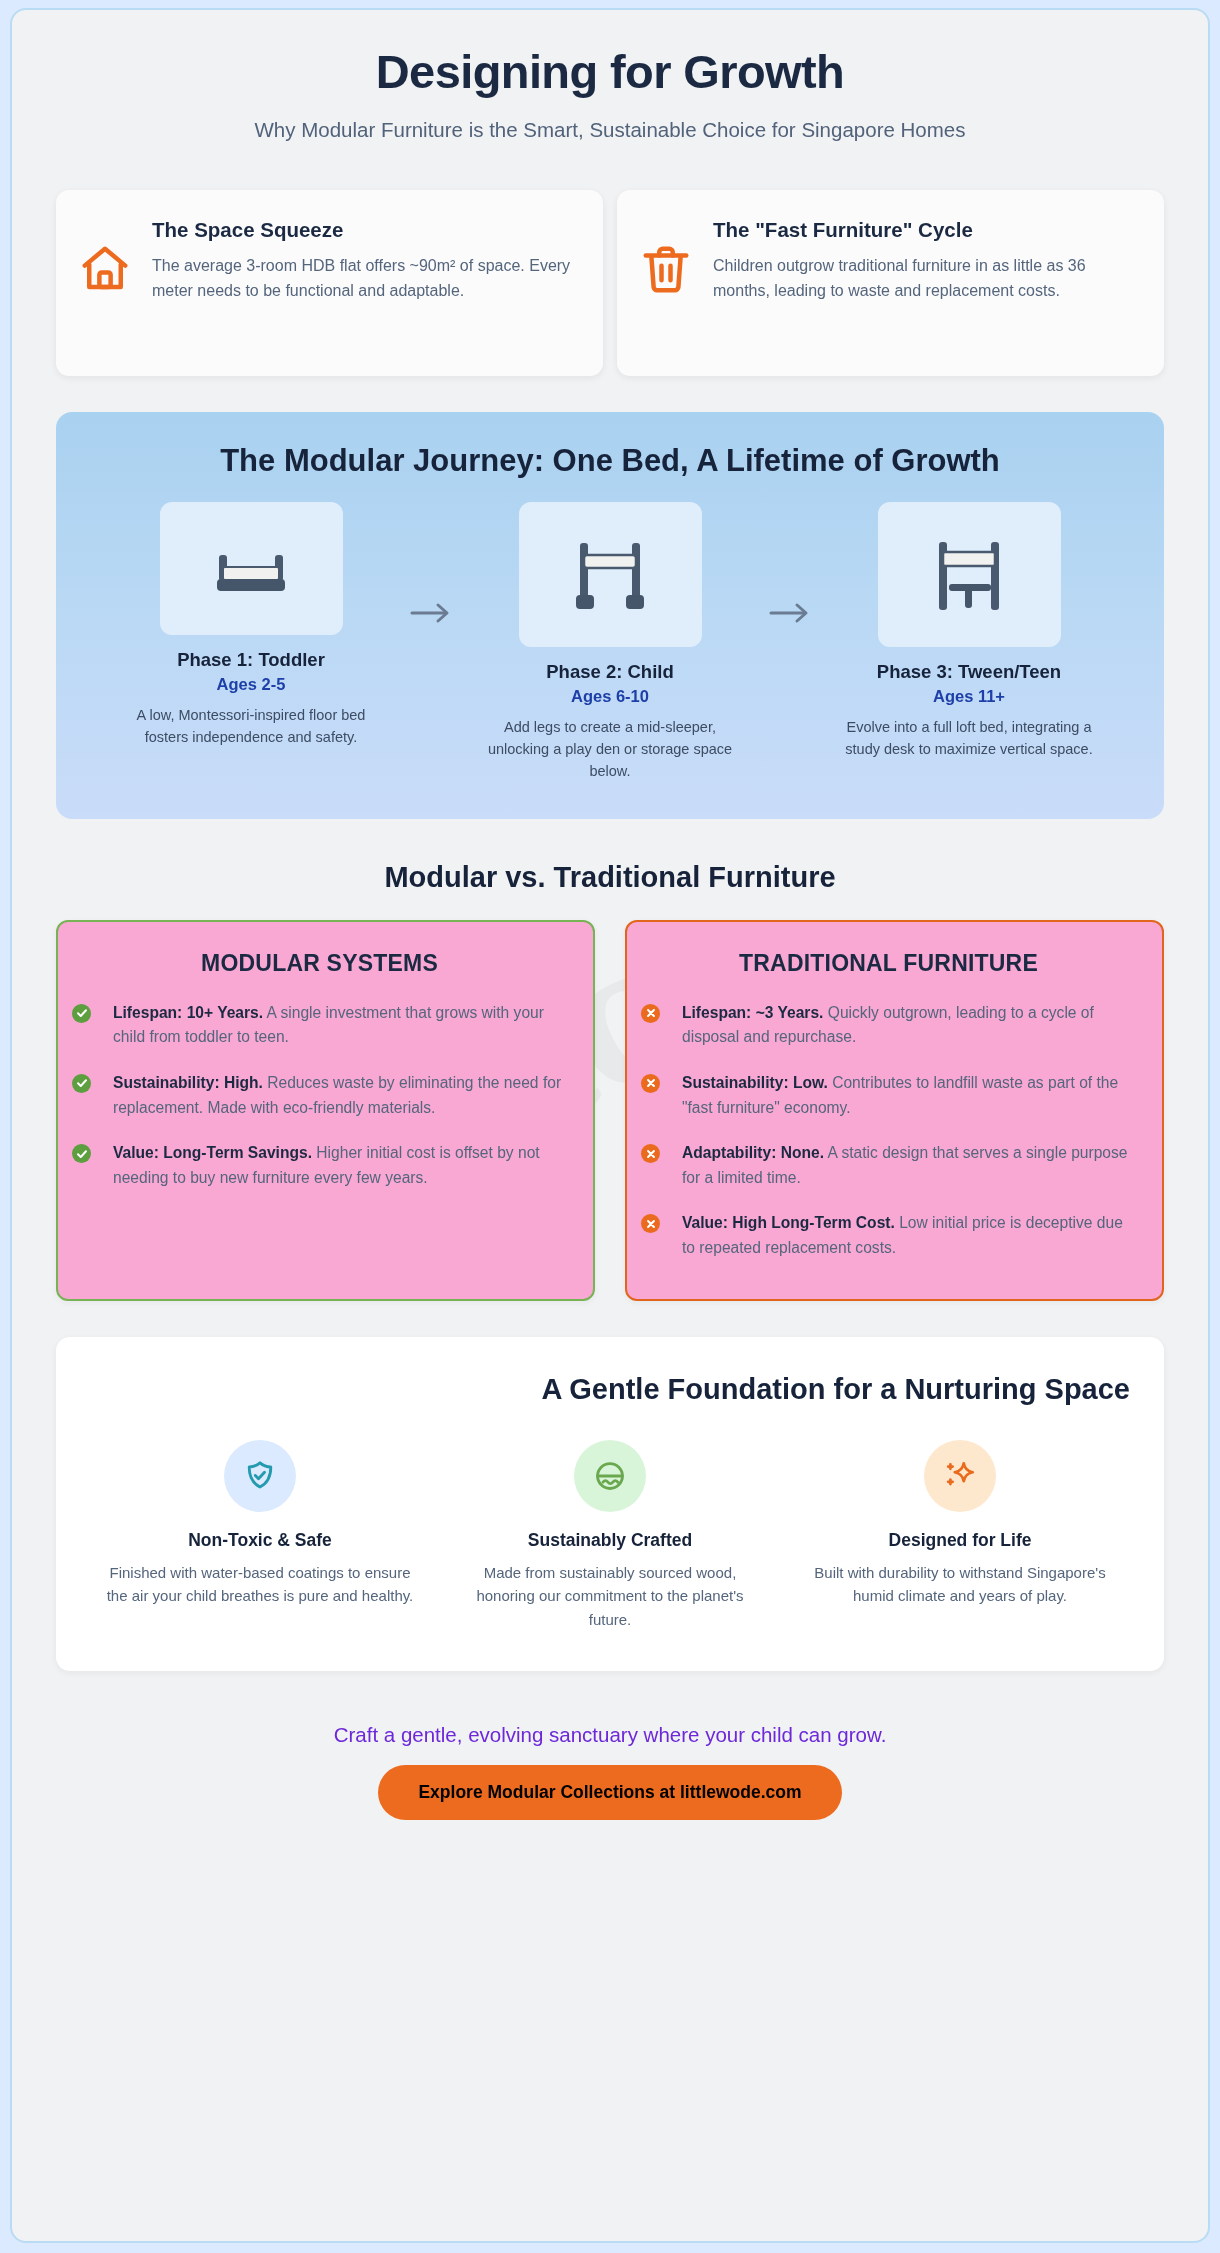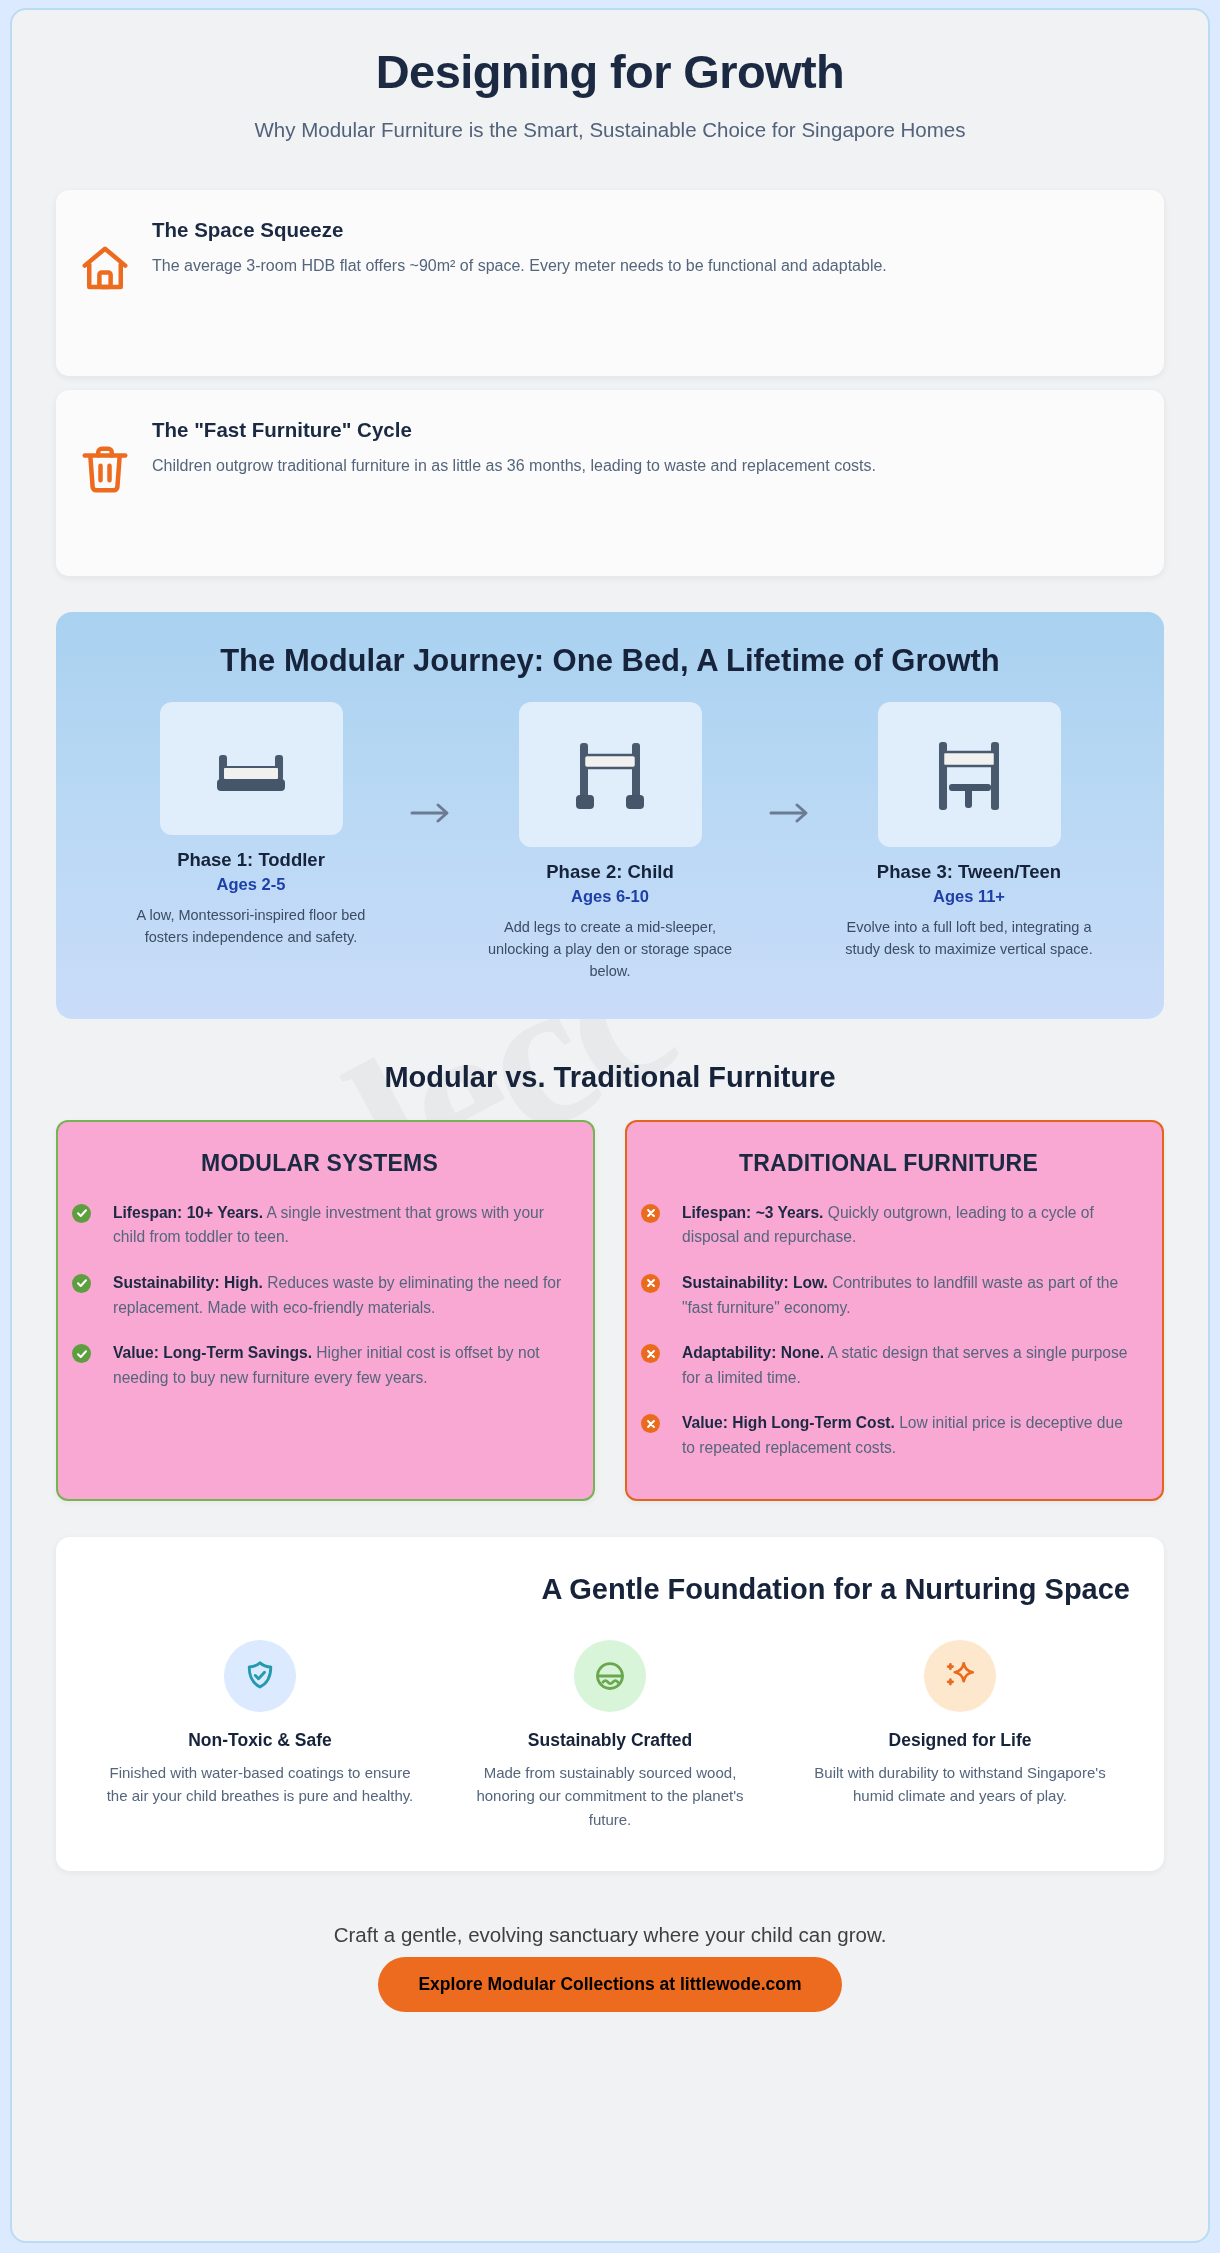--- a/index.html
+++ b/index.html
@@ -57,21 +57,20 @@
     line-height:1.42;
     margin:16px auto 0 auto;
     max-width:850px;
   }
 
   
   .prob-row {
     display:flex;
     gap:14px;
     margin-top:46px;
-    flex-direction:column;
   }
   .prob-card {
     flex:1;
     background:#fbfbfc;
     border-radius:13px;
     padding:26px 26px 26px 22px;
     display:flex;
     gap:20px;
     align-items:flex-start;
     box-shadow:0 2px 7px rgba(15,30,60,0.07);
@@ -231,22 +230,22 @@
   .found-desc {
     font-size:15px;
     color:#54657c;
     line-height:1.56;
   }
 
   
   .cta { text-align:center; padding:52px 0 46px 0; }
   .cta-line {
     font-size:20.5px;
-    color:#404040;
-    margin-bottom:10px;
+    color:#6d28d9;
+    margin-bottom:18px;
   }
   .cta-btn {
     display:inline-block;
     background:#ed6b1f;
     color:#000000;
     font-size:17.5px;
     font-weight:700;
     padding:17px 40px;
     border-radius:30px;
     border:none;

